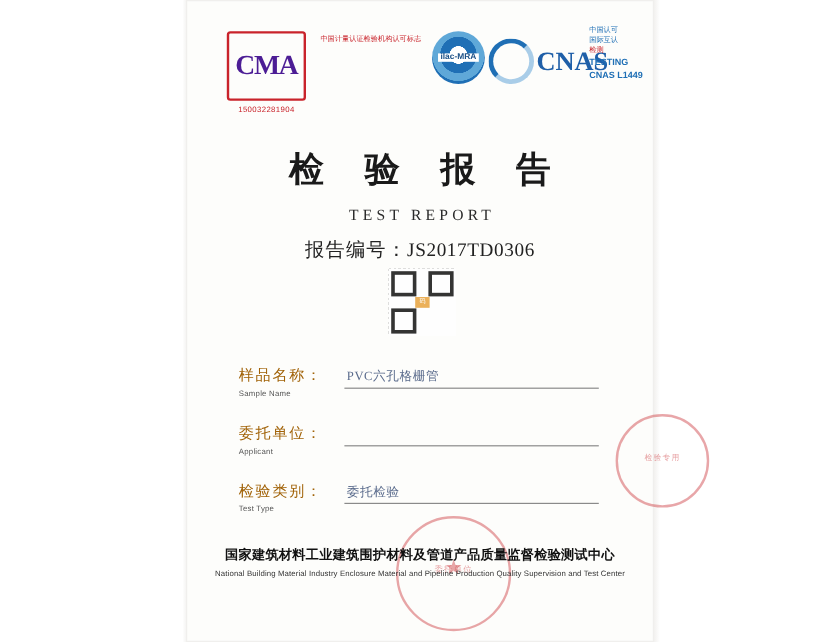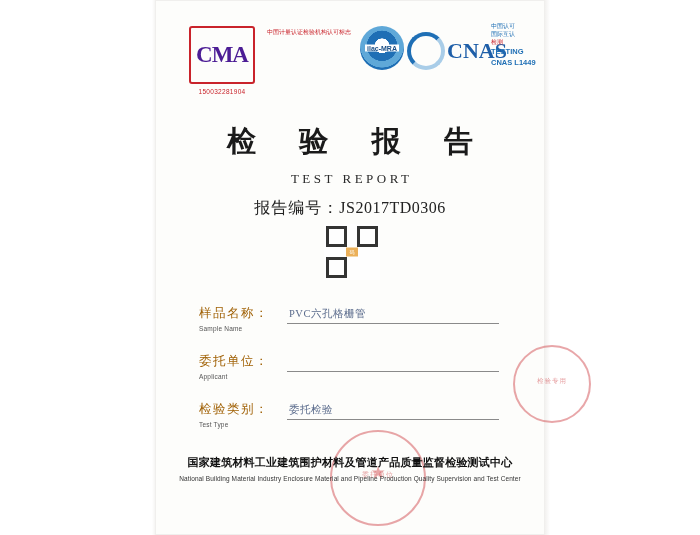--- a/index.html
+++ b/index.html
@@ -160,21 +160,21 @@
     line-height: 10px;
     margin-top: 1px;
   }
 
   
   .title-cn {
     position: absolute;
     left: 0; top: 122px;
     width: 390px;
     text-align: center;
-    font-family: Liberation Mono, monospace;
+    font-family: Liberation Sans, sans-serif;
     font-size: 29px;
     font-weight: bold;
     letter-spacing: 13px;
     text-indent: 13px;
     color: #1a1a1a;
   }
   .title-en {
     position: absolute;
     left: 0; top: 171px;
     width: 390px;

